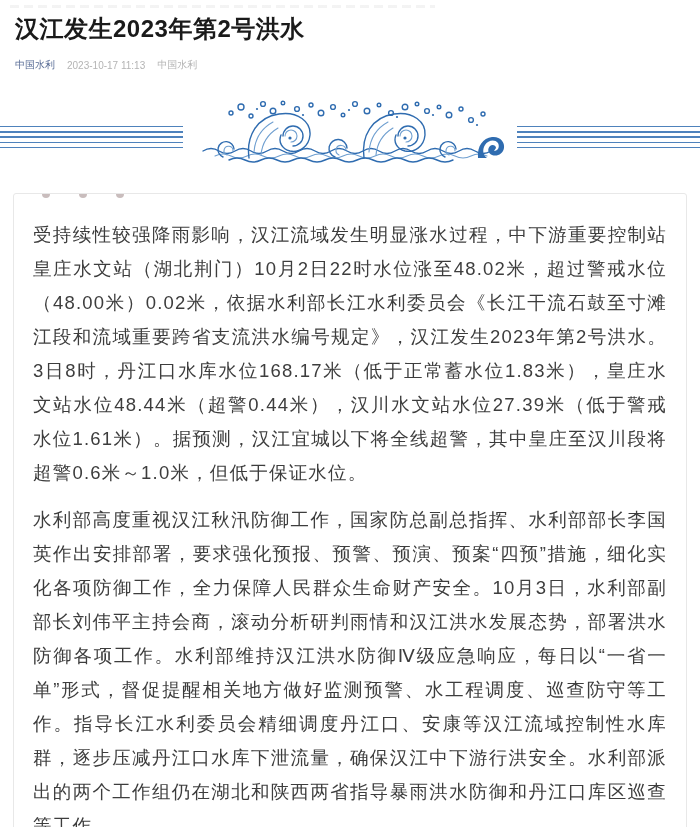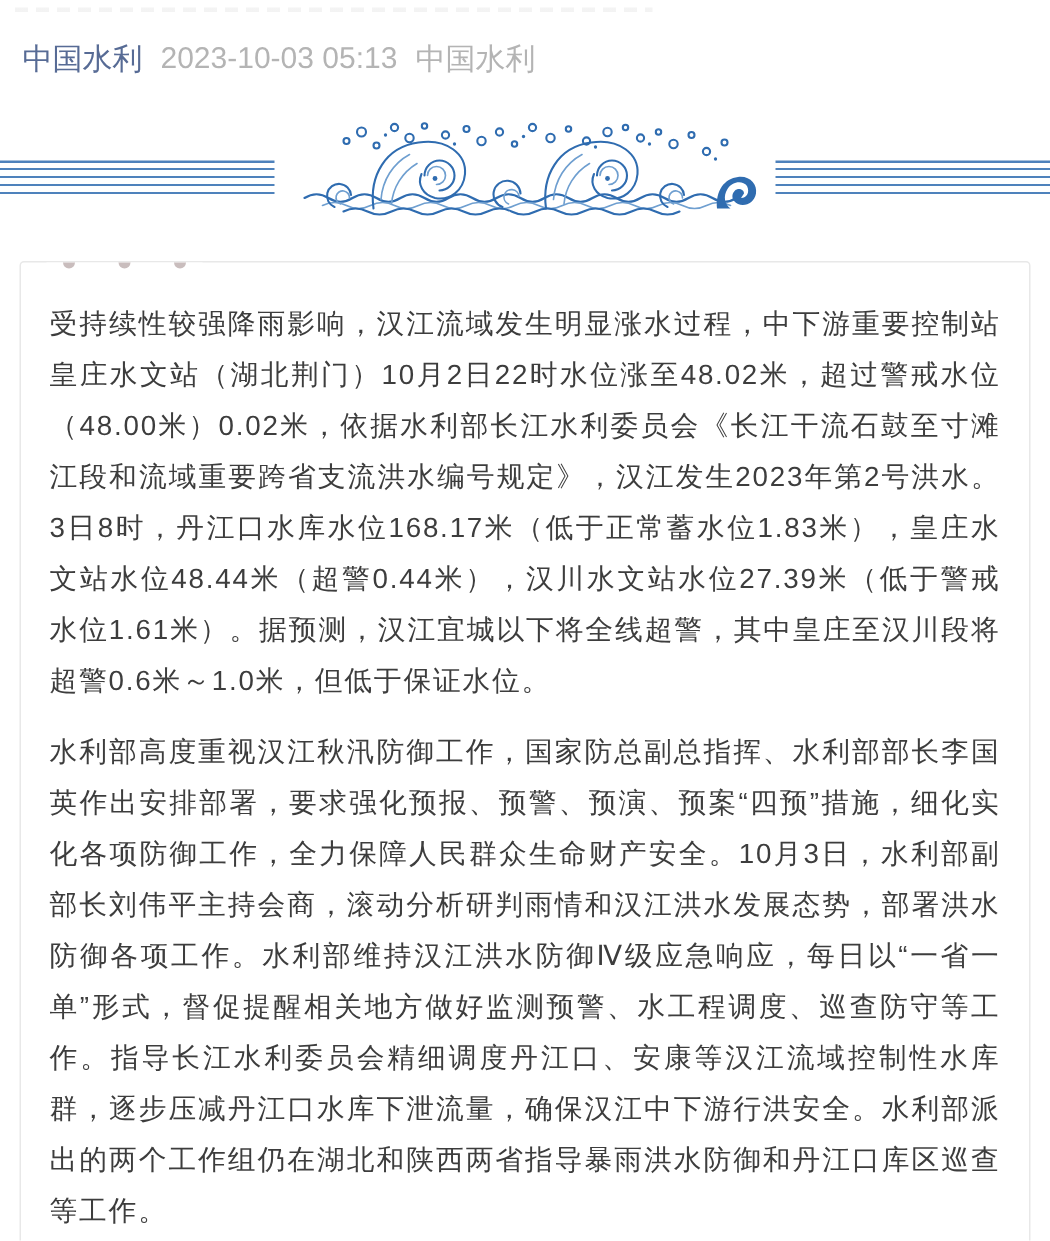--- a/index.html
+++ b/index.html
@@ -23,21 +23,21 @@
     position:absolute;top:5px;left:10px;width:425px;height:3px;
     background:repeating-linear-gradient(90deg,rgba(0,0,0,.10) 0 9px,rgba(0,0,0,0) 9px 14px);
     opacity:.45;
   }
   .header{padding:13px 15px 0;}
   .article-title{
     margin:0;font-size:24px;line-height:32px;font-weight:bold;
     color:var(--title-color);letter-spacing:.5px;
   }
   .byline{
-    margin-top:13px;font-size:20px;display:flex;align-items:center;gap:12px;
+    margin-top:13px;font-size:10px;display:flex;align-items:center;gap:12px;
     white-space:nowrap;
   }
   .account{color:var(--account-color);cursor:pointer;}
   .meta{color:var(--muted);}
   
   .banner{position:relative;margin-top:27px;height:68px;}
   .banner-lines{
     position:absolute;left:0;right:0;top:27px;height:23px;
     background:repeating-linear-gradient(to bottom,var(--wave) 0 1.4px,transparent 1.4px 5.2px);
     opacity:.85;
@@ -65,23 +65,24 @@
     margin:0 0 13px;font-size:18.5px;line-height:34px;color:var(--body-color);
     letter-spacing:1.2px;text-align:justify;word-break:break-all;
   }
 </style>
 </head>
 <body>
 
 <div class="top-artifact"></div>
 
 <div class="header">
+  <h1 class="article-title">汉江发生2023年第2号洪水</h1>
   <div class="byline">
     <span class="account">中国水利</span>
-    <span class="meta">2023-10-03 05:13</span>
+    <span class="meta">2023-10-17 11:13</span>
     <span class="meta">中国水利</span>
   </div>
 </div>
 
 <div class="banner">
   <div class="banner-lines"></div>
   <div class="banner-art">
     <svg viewBox="0 0 334 68" xmlns="http://www.w3.org/2000/svg">
 
       <path d="M20 52 q8 -5 16 0 q8 5 16 0 q8 -5 16 0 q8 5 16 0 q8 -5 16 0 q8 5 16 0 q8 -5 16 0 q8 5 16 0 q8 -5 16 0 q8 5 16 0 q8 -5 16 0 q8 5 16 0 q8 -5 16 0 q8 5 16 0 q8 -5 16 0 q8 5 16 0 q8 -5 16 0 q8 5 16 0"></path>

